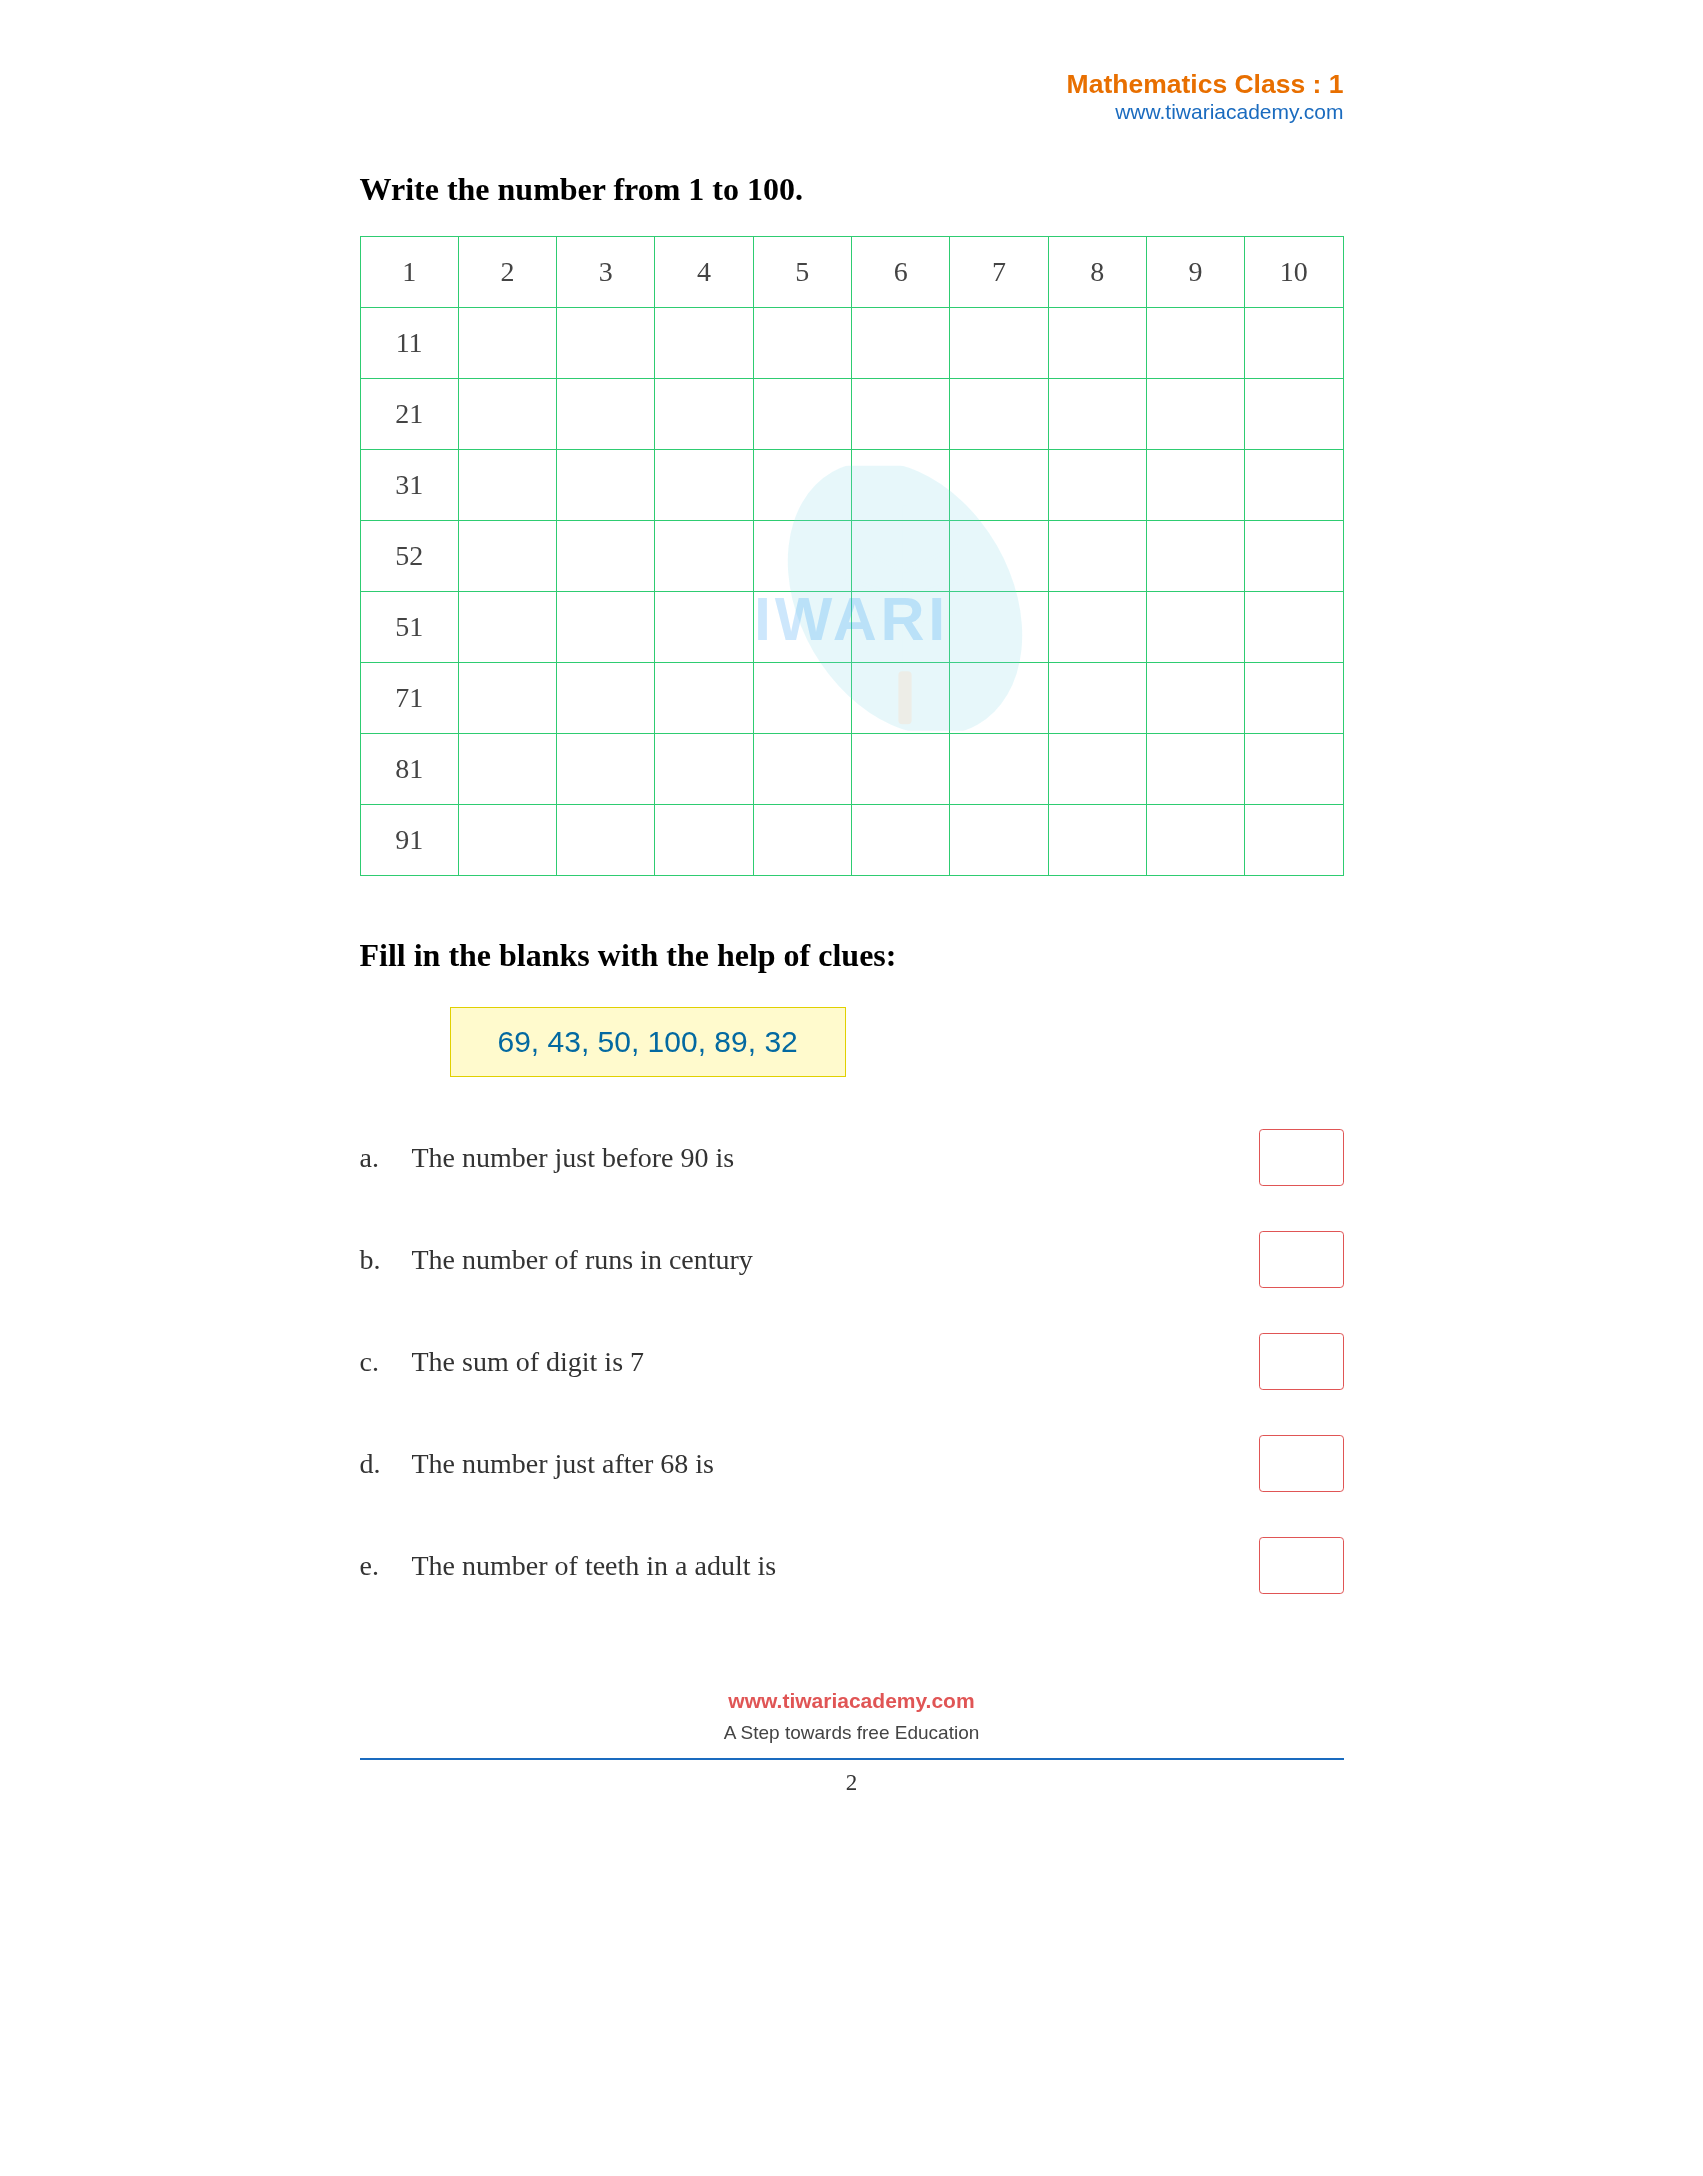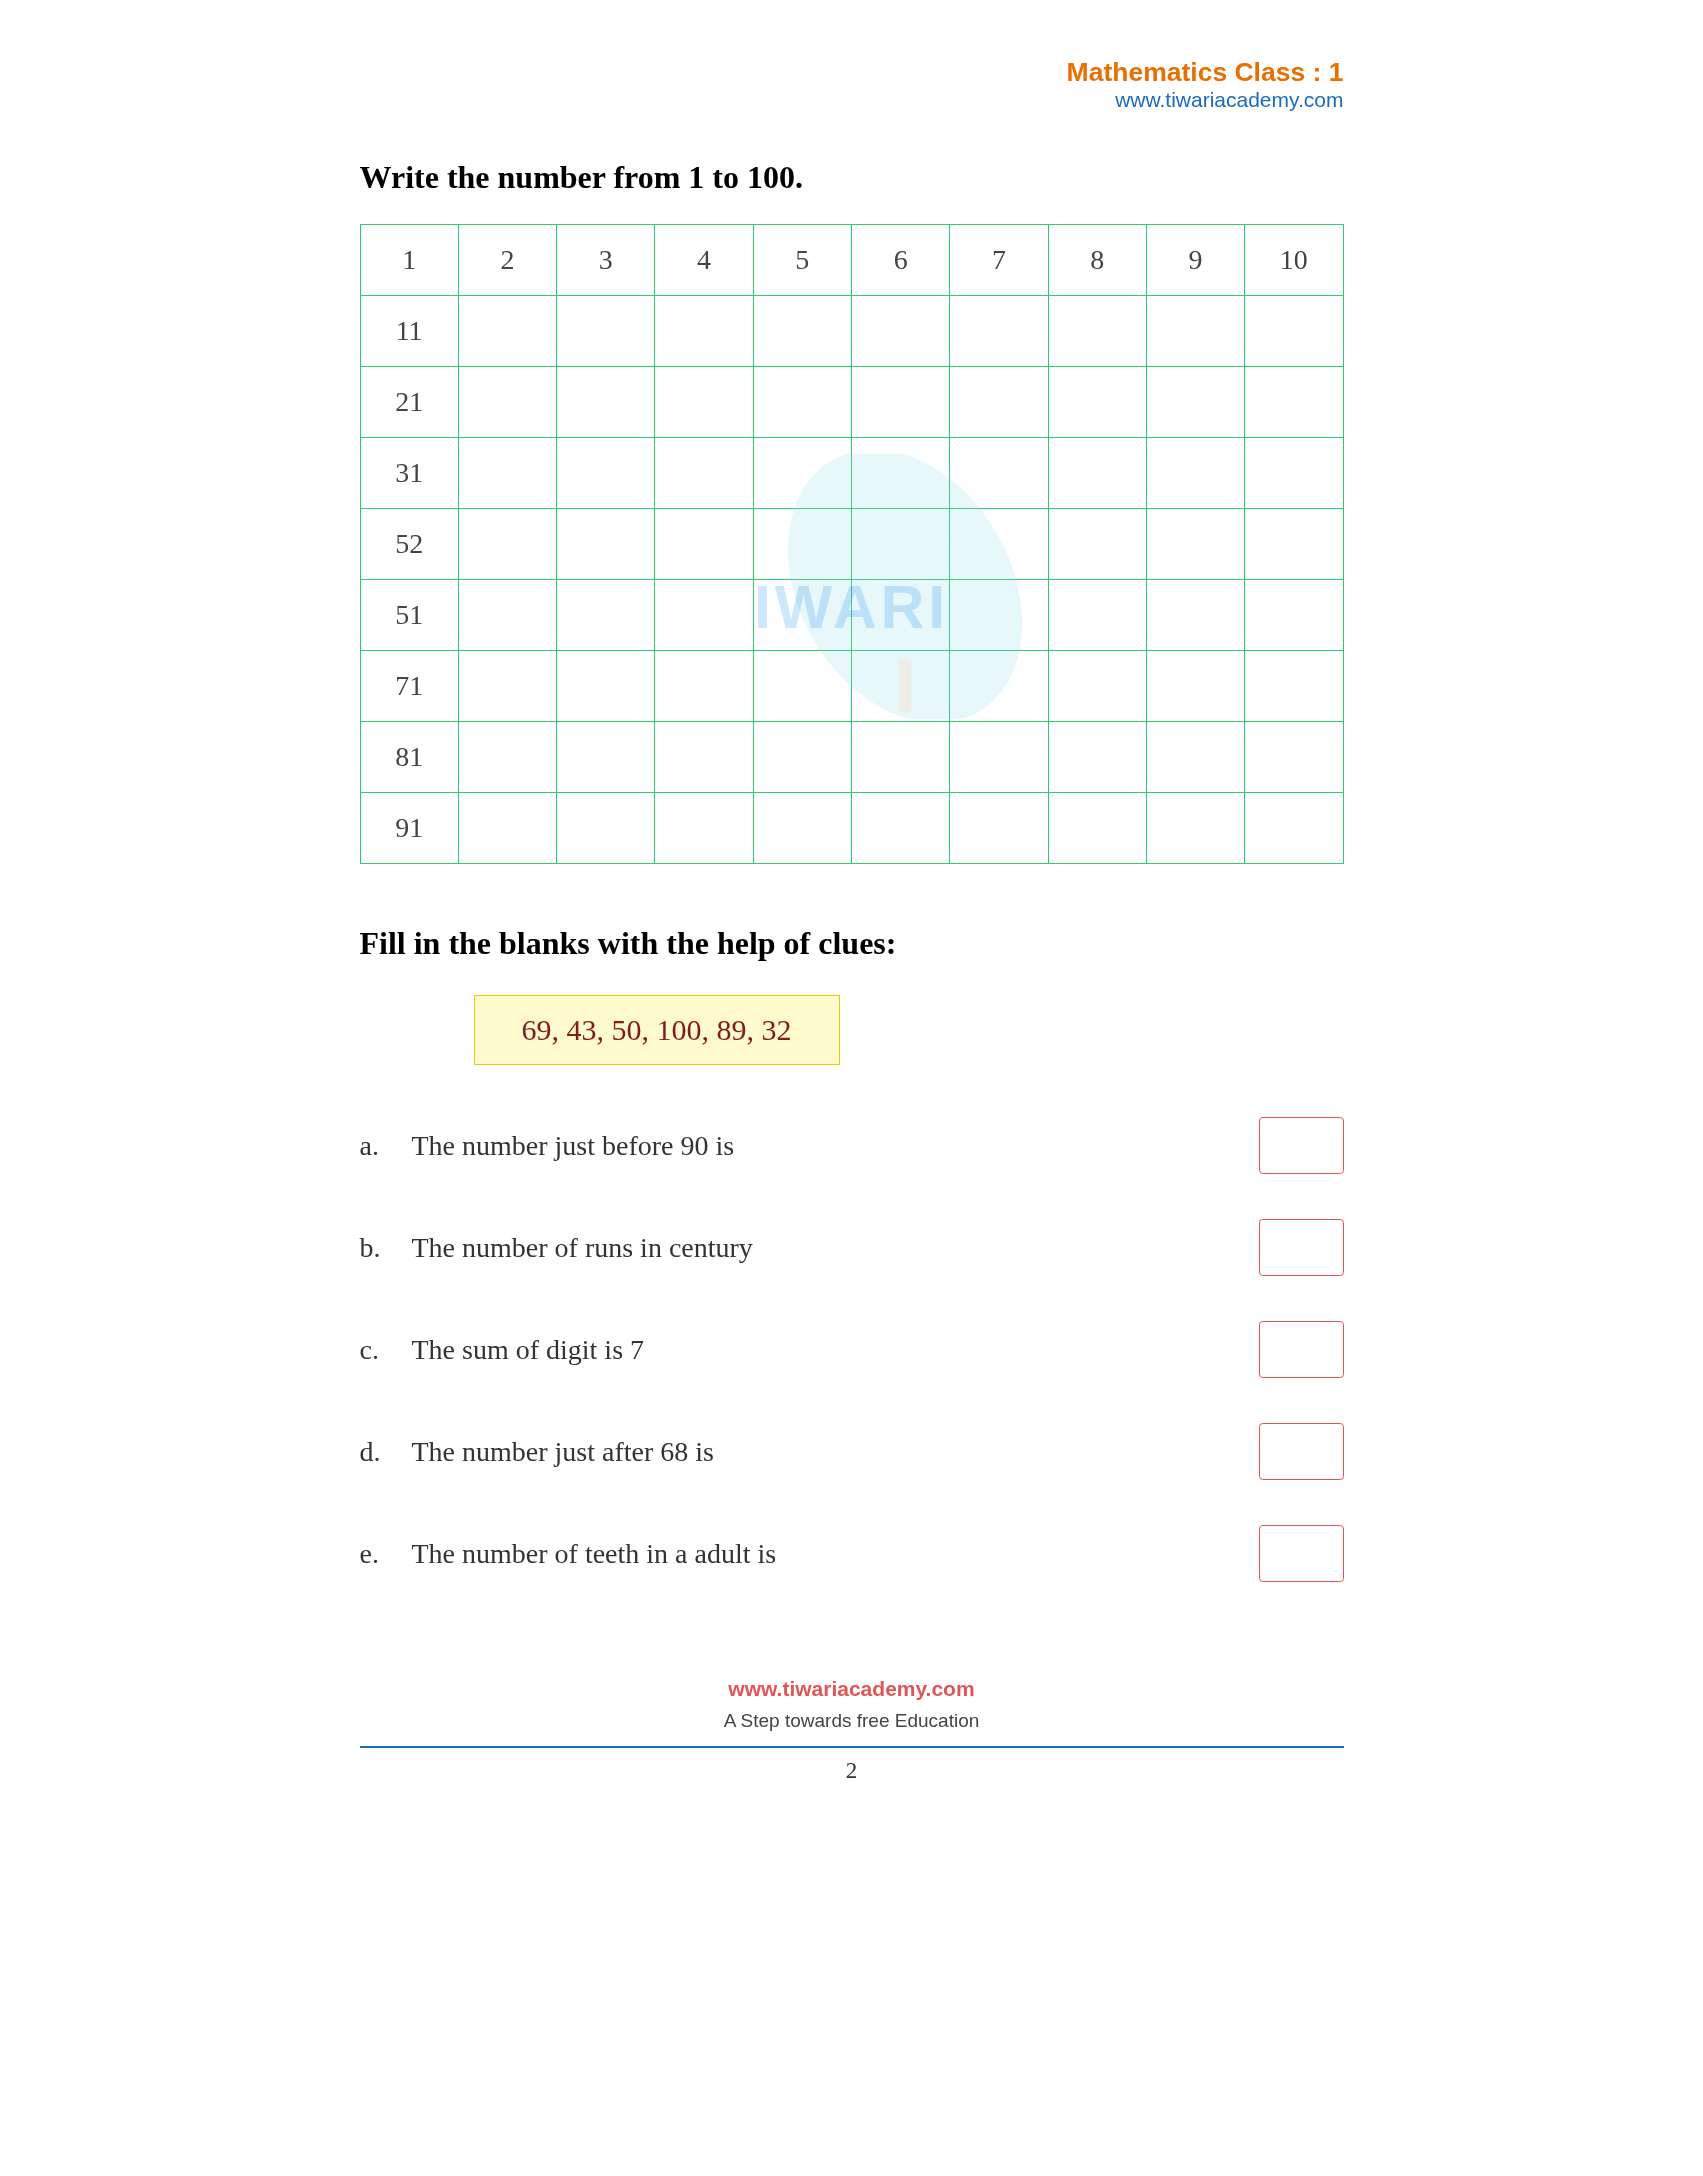--- a/index.html
+++ b/index.html
@@ -18,20 +18,21 @@
       min-height: 2177px;
       background: #fff;
       padding: 57px 76px 57px 76px;
       position: relative;
     }
 
     
     .header {
       text-align: right;
       margin-bottom: 47px;
+      margin-top: 12px;
     }
 
     .header-title {
       color: #e86f00;
       font-size: 26.5px;
       font-weight: bold;
       font-family: Arial, sans-serif;
     }
 
     .header-url {
@@ -113,23 +114,23 @@
     }
 
     
     .clues-box {
       background: #fffacd;
       border: 0.9px solid #e0d000;
       display: inline-block;
       padding: 17px 47px;
       font-size: 30px;
       margin-bottom: 52px;
-      margin-left: 114px;
-      font-family: Liberation Serif, serif;
-      color: #7f1d1d;
+      margin-left: 90px;
+      font-family: Liberation Sans, sans-serif;
+      color: #0369a1;
     }
 
     
     .questions {
       list-style: none;
       padding: 0;
     }
 
     .question-item {
       display: flex;

